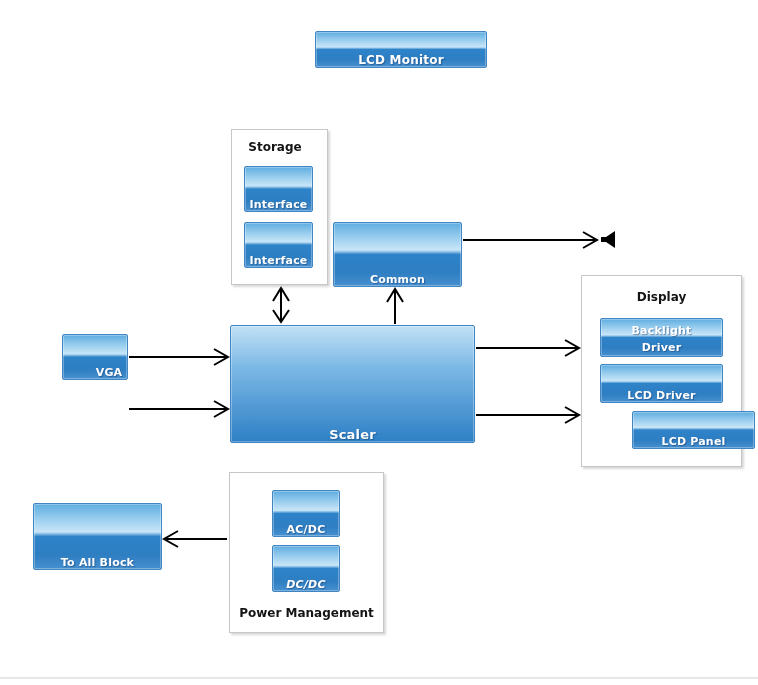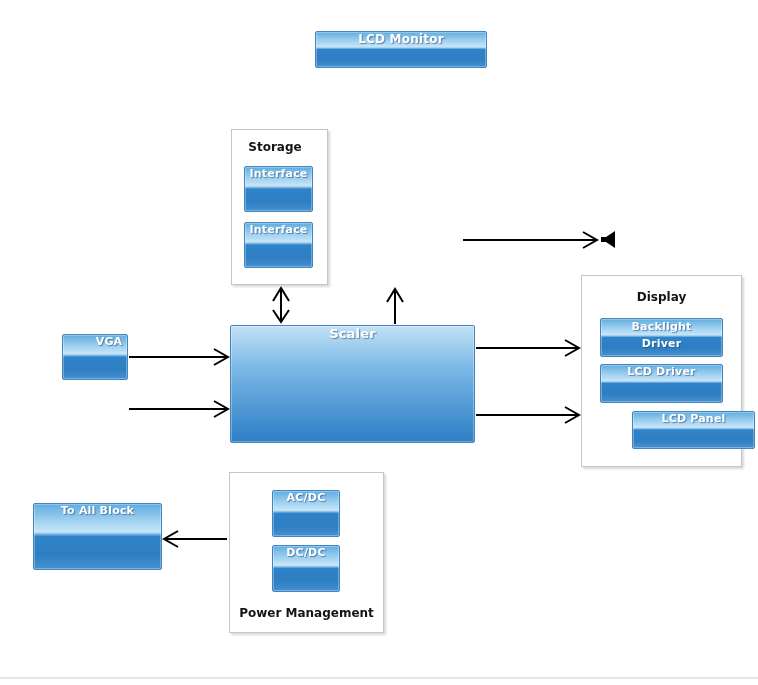--- a/index.html
+++ b/index.html
@@ -8,21 +8,21 @@
     width:758px;height:685px;
     background:#ffffff;
     overflow:hidden;
     font-family:"DejaVu Sans","Liberation Sans",sans-serif;
   }
   .arrows{position:absolute;left:0;top:0;width:758px;height:685px;pointer-events:none;}
 
   
   .block{
     position:absolute;
-    display:flex;align-items:flex-start;justify-content:center;
+    display:flex;align-items:flex-end;justify-content:center;
     text-align:center;
     color:#ffffff;
     font-weight:bold;
     font-size:11px;
     letter-spacing:0.2px;
     text-shadow:1px 1px 1px rgba(25,60,110,0.55);
     background:linear-gradient(180deg,#5fade0 0%,#9ed0ef 25%,#c9e6f8 43%,#2e83c9 50%,#2e7ec2 78%,#4690cf 100%);
     border:1px solid #4186c2;
     border-radius:2px;
     box-shadow:inset 0 0 0 1px rgba(255,255,255,0.30);
@@ -102,20 +102,23 @@
 
   <div class="group" style="left:231px;top:129px;width:97px;height:156px;"></div>
   <div class="group-label" style="left:231px;top:140px;width:88px;">Storage</div>
   <div class="block" style="left:244px;top:166px;width:69px;height:46px;">
     <span>Interface</span>
   </div>
   <div class="block" style="left:244px;top:222px;width:69px;height:46px;">
     <span>Interface</span>
   </div>
 
+  <div class="block" style="left:333px;top:222px;width:129px;height:65px;">
+    <span>Common</span>
+  </div>
 
   <svg style="position:absolute;left:601px;top:231px;" width="15" height="17" viewBox="0 0 15 17">
     <polygon points="0,6 5,6 14,0 14,17 5,11 0,11" fill="#000000"></polygon>
   </svg>
 
   <div class="block block--scaler" style="left:230px;top:325px;width:245px;height:118px;">
     <span>Scaler</span>
   </div>
 
   <div class="block" style="left:62px;top:334px;width:66px;height:46px;padding-left:28px;">
@@ -135,20 +138,20 @@
   </div>
 
   <div class="block" style="left:33px;top:503px;width:129px;height:67px;">
     <span>To All Block</span>
   </div>
 
   <div class="group" style="left:229px;top:472px;width:155px;height:161px;"></div>
   <div class="block" style="left:272px;top:490px;width:68px;height:47px;">
     <span>AC/DC</span>
   </div>
-  <div class="block" style="left:272px;top:545px;width:68px;height:47px;">
+  <div class="block" style="left:272px;top:545px;width:68px;height:47px;font-style:italic;">
     <span>DC/DC</span>
   </div>
   <div class="group-label" style="left:229px;top:606px;width:155px;">Power Management</div>
 
   <div class="bottom-rule"></div>
 
 </div>
 
 </body></html>

